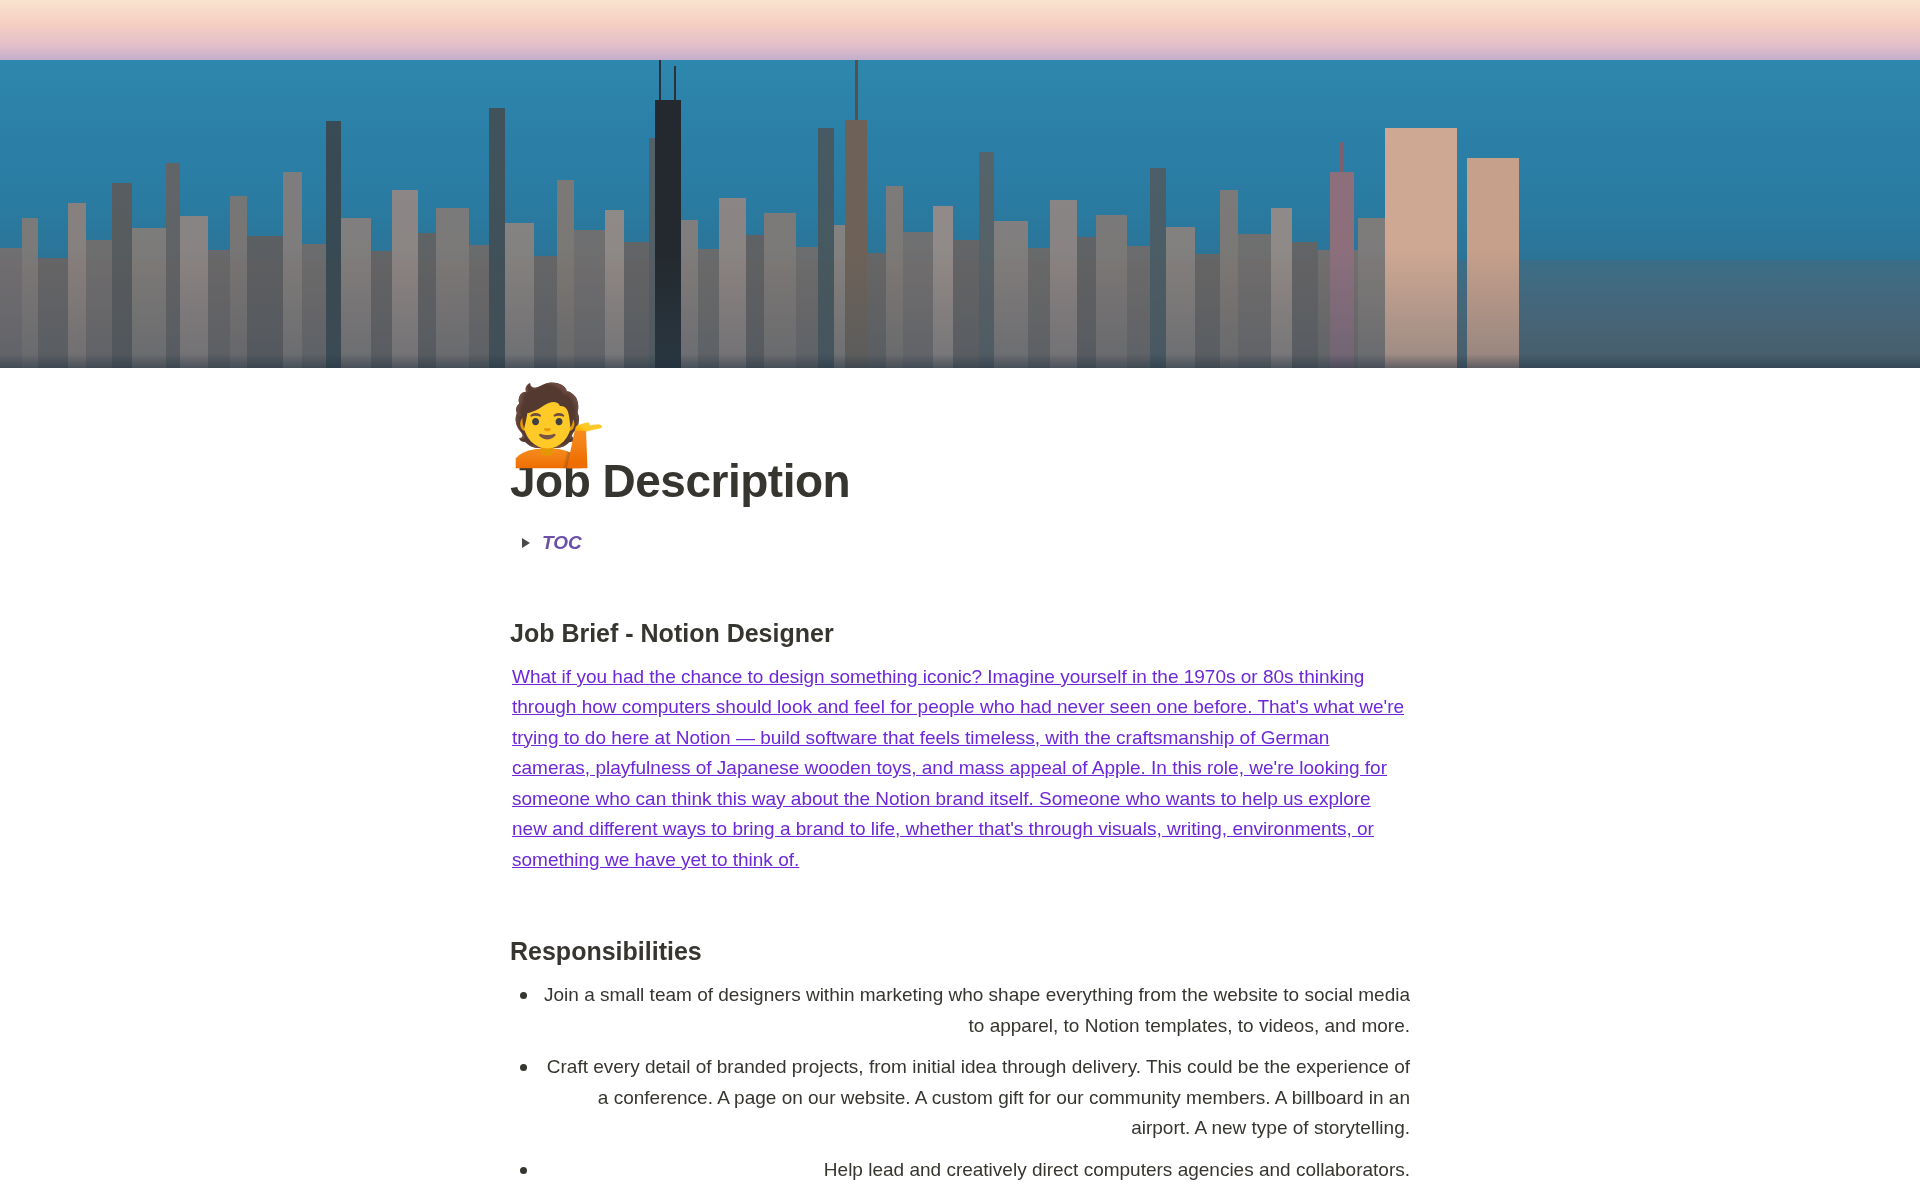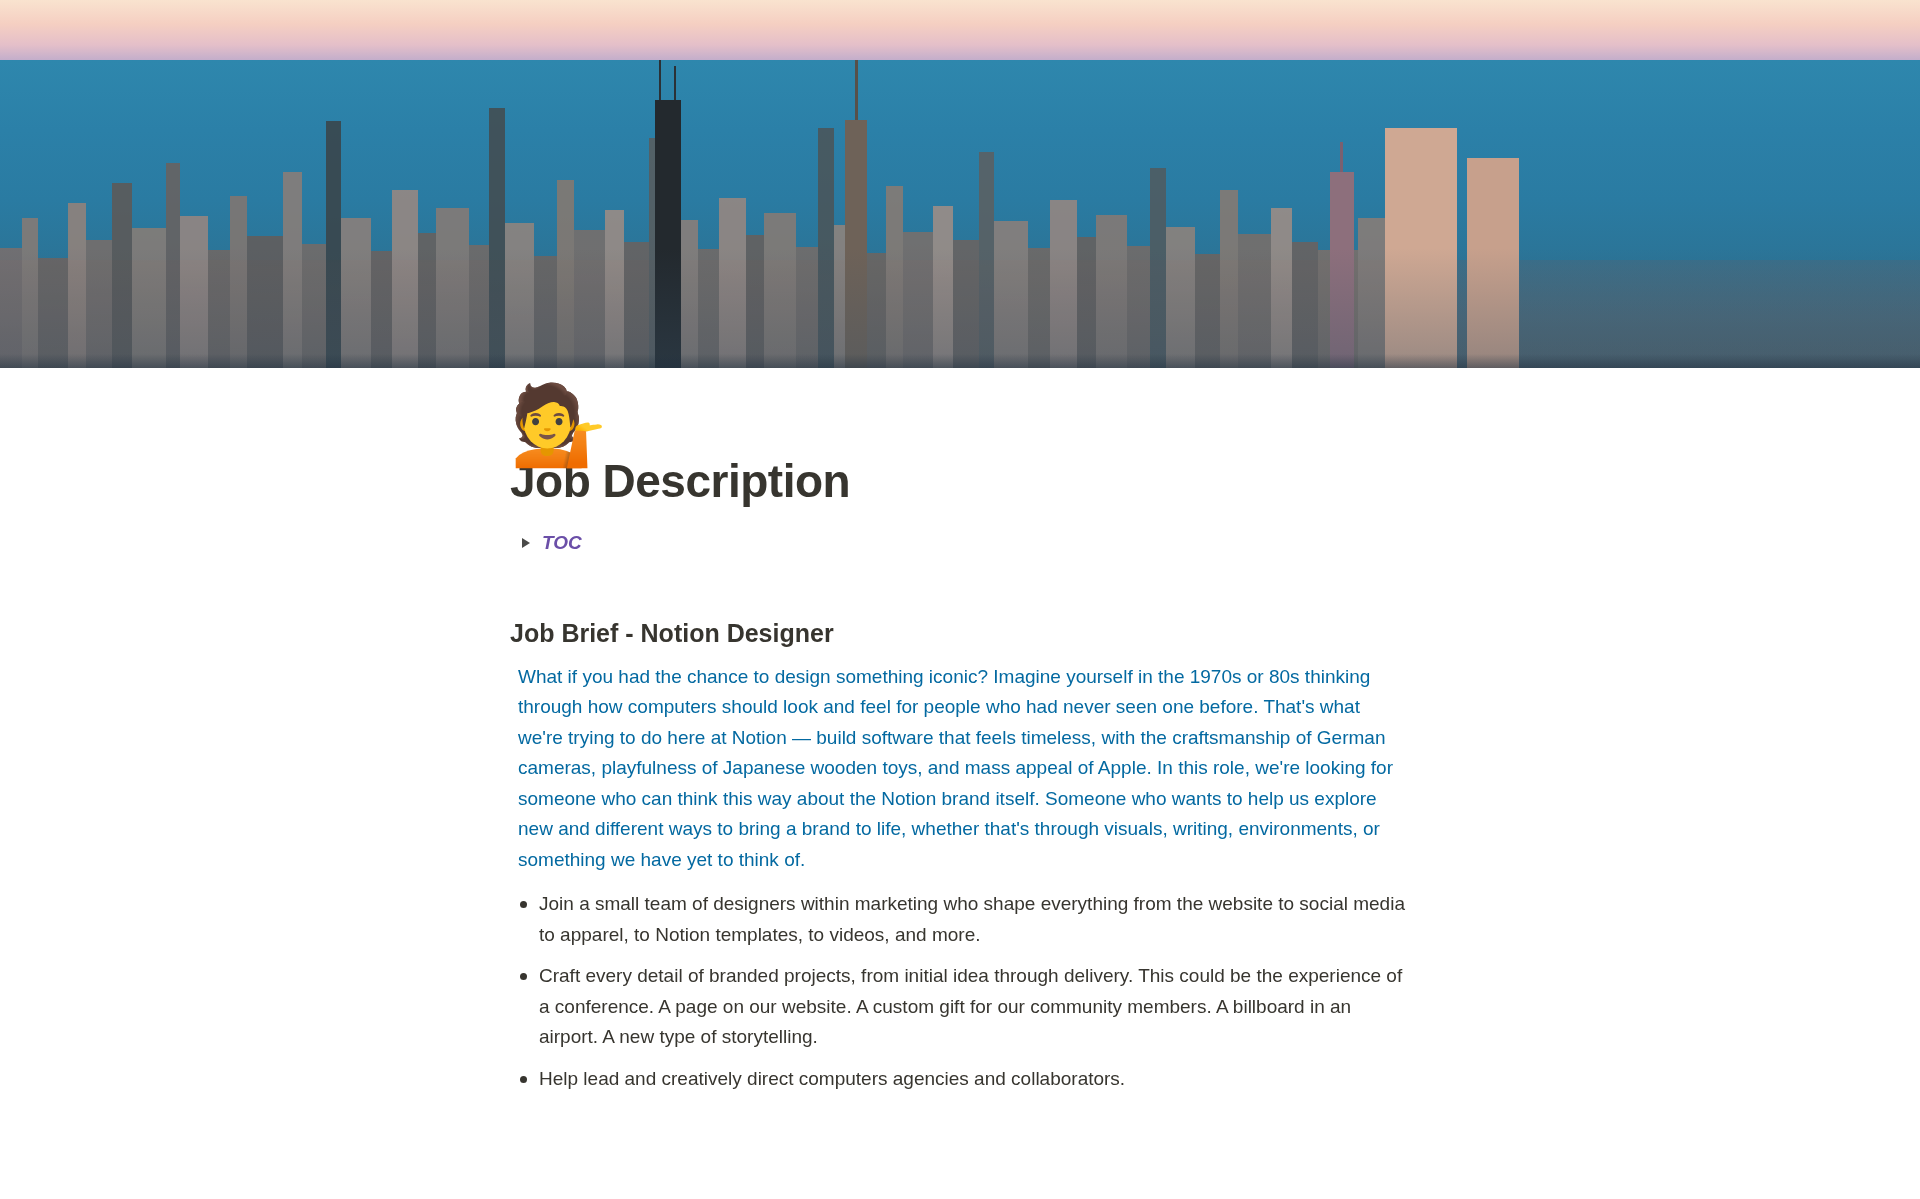--- a/index.html
+++ b/index.html
@@ -109,35 +109,37 @@
   }
   h2.section-title {
     font-size: 25px;
     font-weight: bold;
     color: #37352f;
     margin: 62px 0 0 0;
   }
   p.body-text {
     font-size: 19px;
     line-height: 30.5px;
-    color: #0369a1;
-    margin: 14px 0 0 8px;
+    color: #6d28d9;
+    margin: 14px 0 0 2px;
+    text-decoration: underline;
   }
   .bullets {
     margin: 14px 0 0 0;
     padding: 0;
     list-style: none;
   }
   .bullets li {
     position: relative;
     padding-left: 29px;
     font-size: 19px;
     line-height: 30.5px;
     color: #37352f;
     margin-top: 11px;
+    text-align: right;
   }
   .bullets li:first-child { margin-top: 4px; }
   .bullets li::before {
     content: "";
     position: absolute;
     left: 10px;
     top: 12px;
     width: 7px; height: 7px;
     border-radius: 50%;
     background: #37352f;
@@ -240,20 +242,21 @@
     <h1 class="page-title">Job Description</h1>
 
     <div class="toc-toggle">
       <span class="toc-arrow"></span>
       <span class="toc-label">TOC</span>
     </div>
 
     <h2 class="section-title">Job Brief - Notion Designer</h2>
     <p class="body-text">What if you had the chance to design something iconic? Imagine yourself in the 1970s or 80s thinking through how computers should look and feel for people who had never seen one before. That's what we're trying to do here at Notion — build software that feels timeless, with the craftsmanship of German cameras, playfulness of Japanese wooden toys, and mass appeal of Apple. In this role, we're looking for someone who can think this way about the Notion brand itself. Someone who wants to help us explore new and different ways to bring a brand to life, whether that's through visuals, writing, environments, or something we have yet to think of.</p>
 
+    <h2 class="section-title">Responsibilities</h2>
     <ul class="bullets">
       <li>Join a small team of designers within marketing who shape everything from the website to social media to apparel, to Notion templates, to videos, and more.</li>
       <li>Craft every detail of branded projects, from initial idea through delivery. This could be the experience of a conference. A page on our website. A custom gift for our community members. A billboard in an airport. A new type of storytelling.</li>
       <li>Help lead and creatively direct computers agencies and collaborators.</li>
     </ul>
 
   </div>
 </div>
 
 </body></html>

